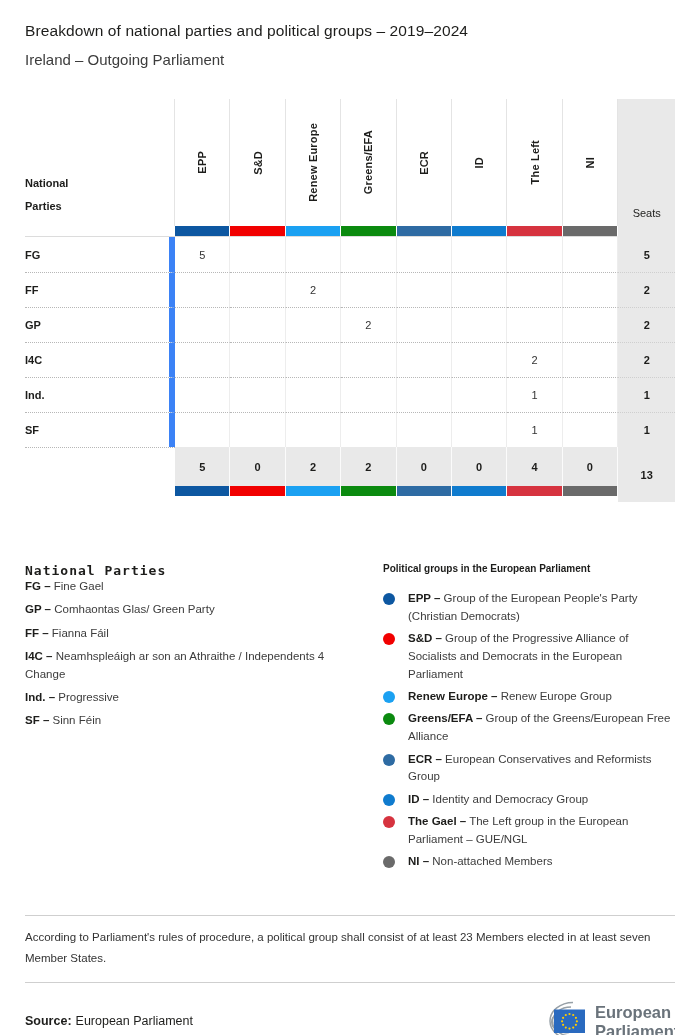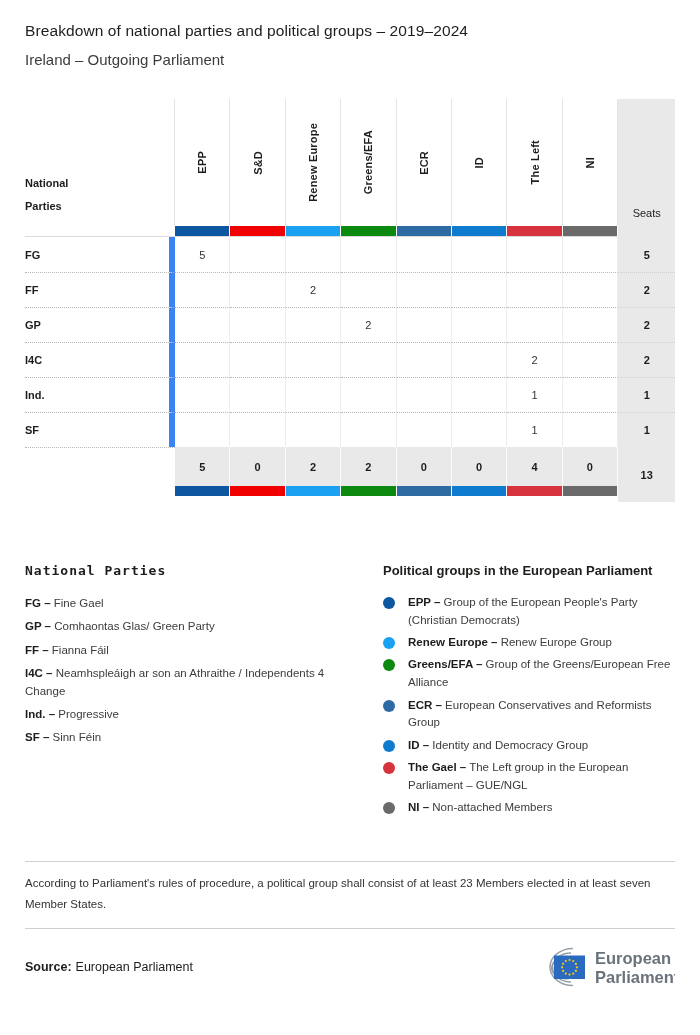--- a/index.html
+++ b/index.html
@@ -47,24 +47,24 @@
   .totals .c-label { border-top:1px dotted #b7b7b7; background:#fff; }
   .totals .c-group { background:#e9e9e9; border-right:1px solid #fbfbfb; display:flex; flex-direction:column; }
   .totals .tnum { flex:1; display:flex; align-items:center; justify-content:center; font-weight:bold; }
   .totals .tbar { height:10px; }
   .totals .c-seats { height:55px; display:flex; align-items:center; justify-content:center; font-weight:bold; }
 
   
   .legends { display:flex; margin-top:67px; width:650px; }
   .leg-left { width:358px; flex:0 0 358px; padding-right:20px; }
   .leg-right { width:292px; flex:0 0 292px; }
-  .leg-left h3 { font-family:"DejaVu Sans Mono", monospace; font-size:13px; font-weight:bold; letter-spacing:1px; color:#1d1d1b; margin-bottom:17px; }
+  .leg-left h3 { font-family:"DejaVu Sans Mono", monospace; font-size:13px; font-weight:bold; letter-spacing:1px; color:#1d1d1b; }
   .party-item { font-size:11.5px; line-height:1.55; color:#3c3c3c; margin-bottom:5.5px; }
   .party-item b { color:#1d1d1b; }
-  .leg-right h3 { font-size:13px; font-weight:bold; color:#1d1d1b; margin-bottom:16px; }
+  .leg-right h3 { font-size:10px; font-weight:bold; color:#1d1d1b; margin-bottom:16px; }
   .group-item { display:flex; margin-bottom:4.5px; }
   .bullet { width:12px; height:12px; border-radius:50%; flex:0 0 12px; margin-right:13px; margin-top:3px; }
   .group-item .gtext { font-size:11.5px; line-height:1.55; color:#3c3c3c; }
   .group-item .gtext b { color:#1d1d1b; }
 
   
   .footnote { margin-top:40px; width:650px; border-top:1px solid #cfcfcf; border-bottom:1px solid #cfcfcf; padding:11px 0 13px 0; font-size:11.5px; line-height:1.8; color:#333; }
   .source-row { margin-top:12px; width:650px; display:flex; justify-content:space-between; align-items:center; }
   .source { font-size:12.5px; color:#1d1d1b; }
   .source b { margin-right:4px; }
@@ -244,20 +244,24 @@
       <div class="party-item"><b>FF –</b> <span>Fianna Fáil</span></div>
       <div class="party-item"><b>I4C –</b> <span>Neamhspleáigh ar son an Athraithe / Independents 4 Change</span></div>
       <div class="party-item"><b>Ind. –</b> <span>Progressive</span></div>
       <div class="party-item"><b>SF –</b> <span>Sinn Féin</span></div>
     </div>
     <div class="leg-right">
       <h3>Political groups in the European Parliament</h3>
       <div class="group-item">
           <span class="bullet" style="background-color: rgb(13, 87, 161);"></span>
           <span class="gtext"><b>EPP –</b> <span>Group of the European People's Party (Christian Democrats)</span></span>
+        </div>
+      <div class="group-item">
+          <span class="bullet" style="background-color: rgb(241, 0, 0);"></span>
+          <span class="gtext"><b>S&amp;D –</b> <span>Group of the Progressive Alliance of Socialists and Democrats in the European Parliament</span></span>
         </div>
       <div class="group-item">
           <span class="bullet" style="background-color: rgb(27, 161, 242);"></span>
           <span class="gtext"><b>Renew Europe –</b> <span>Renew Europe Group</span></span>
         </div>
       <div class="group-item">
           <span class="bullet" style="background-color: rgb(11, 138, 15);"></span>
           <span class="gtext"><b>Greens/EFA –</b> <span>Group of the Greens/European Free Alliance</span></span>
         </div>
       <div class="group-item">

